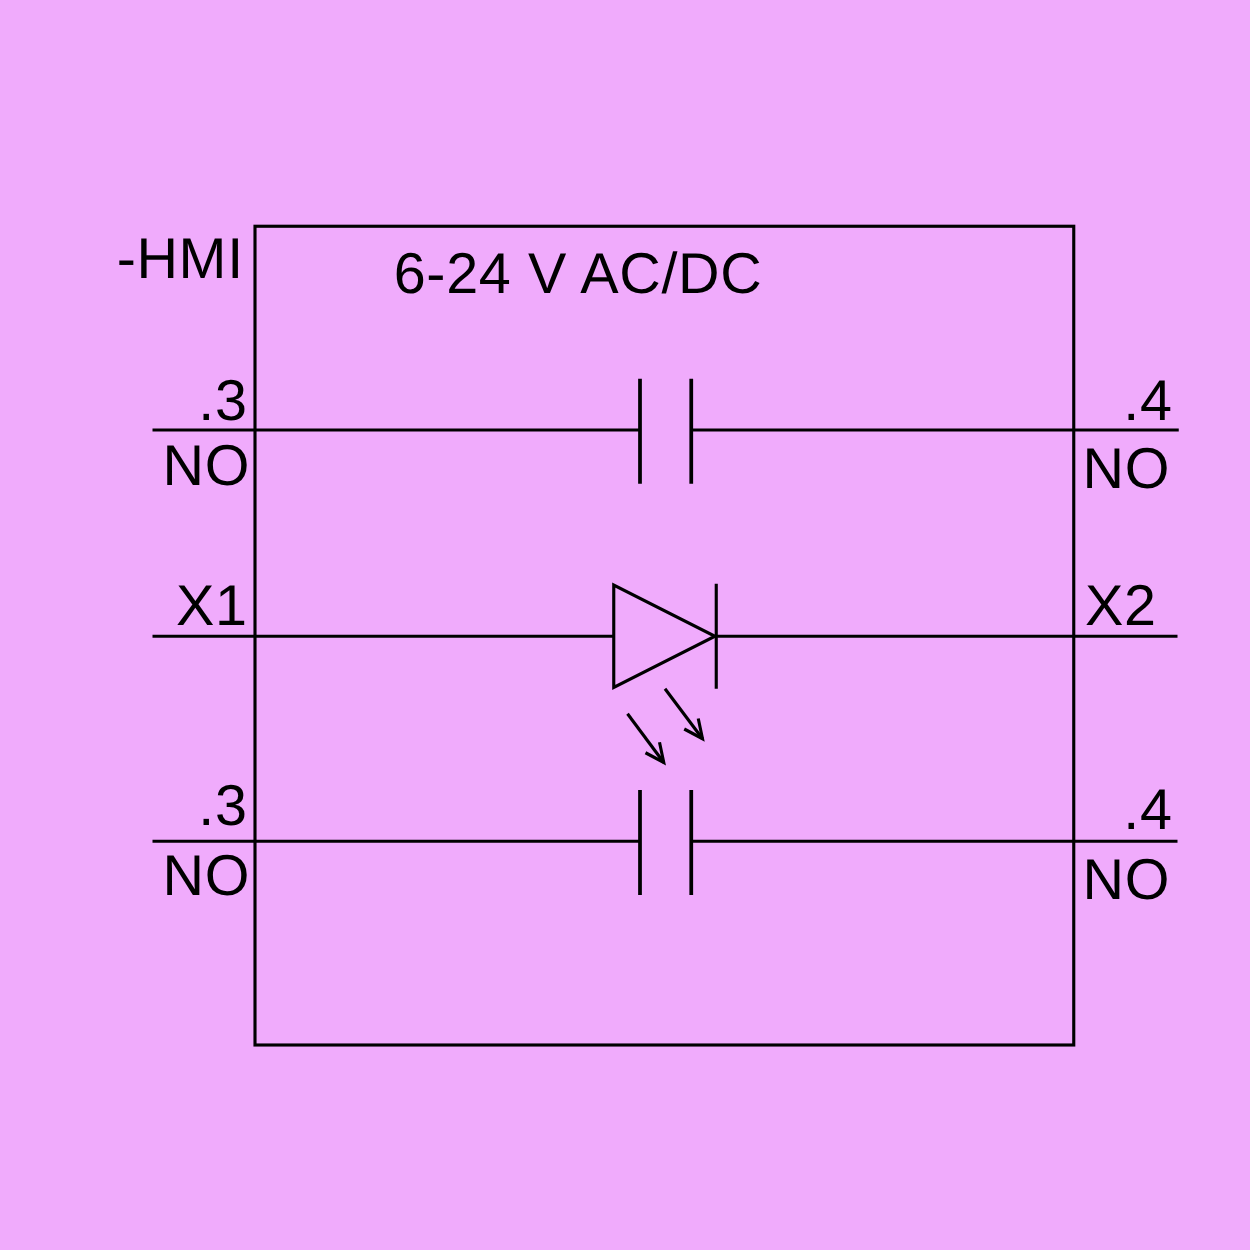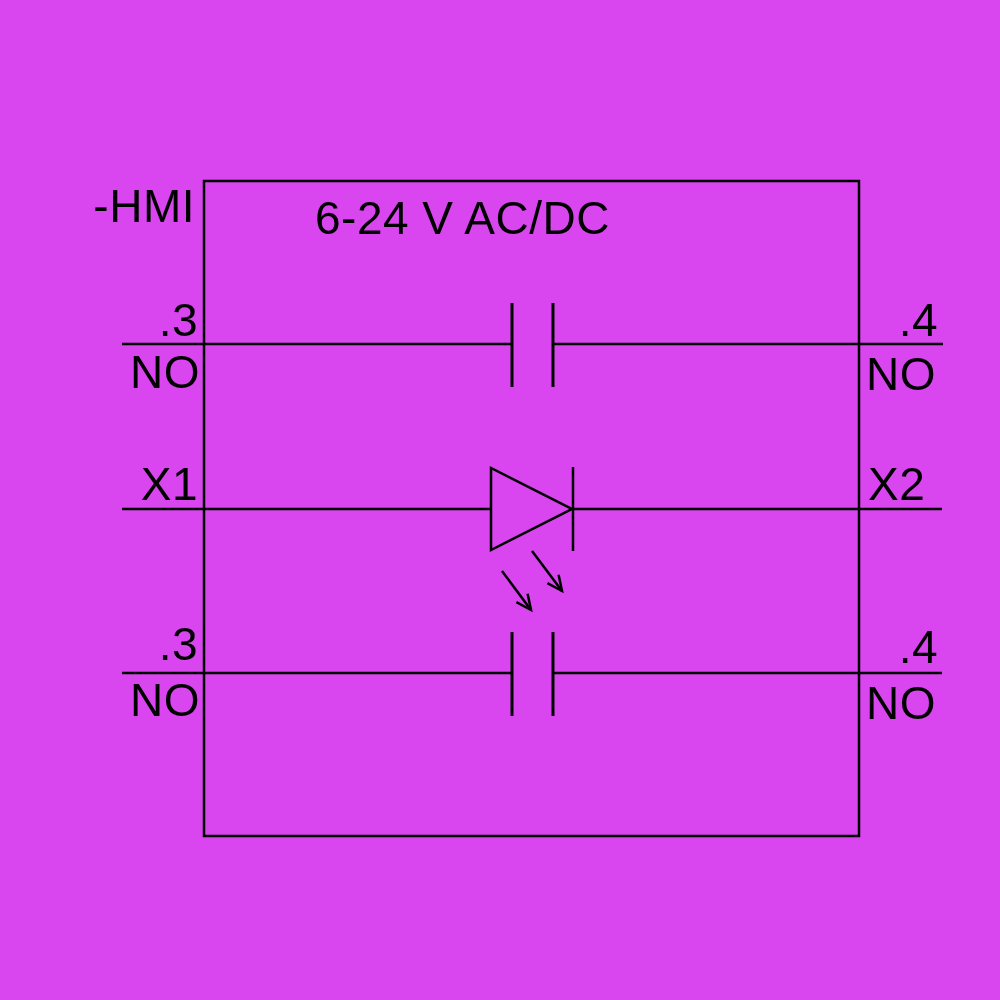--- a/index.html
+++ b/index.html
@@ -4,21 +4,21 @@
 <style>
   html, body {
     margin: 0;
     padding: 0;
     background: #ffffff;
   }
   .page {
     position: relative;
     width: 1000px;
     height: 1000px;
-    background: #d946ef;
+    background: #f0abfc;
     overflow: hidden;
   }
   svg.schematic {
     display: block;
     color: #000000;
     font-family: "Liberation Sans", "DejaVu Sans", sans-serif;
   }
   .wire, .outline, .symbol-stroke {
     stroke: currentColor;
     fill: none;

